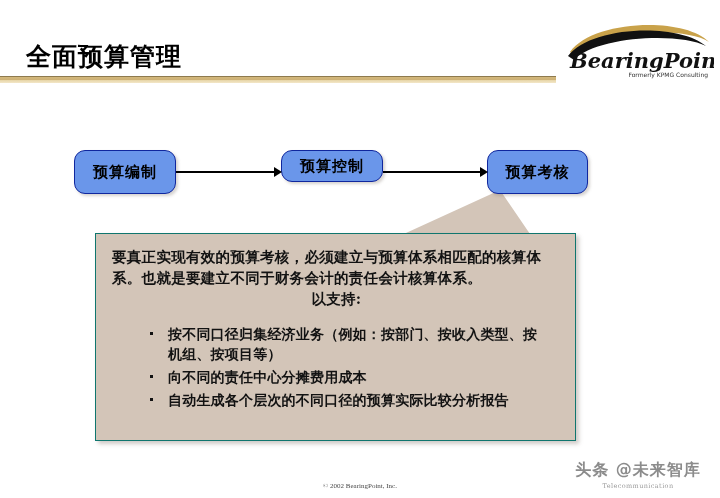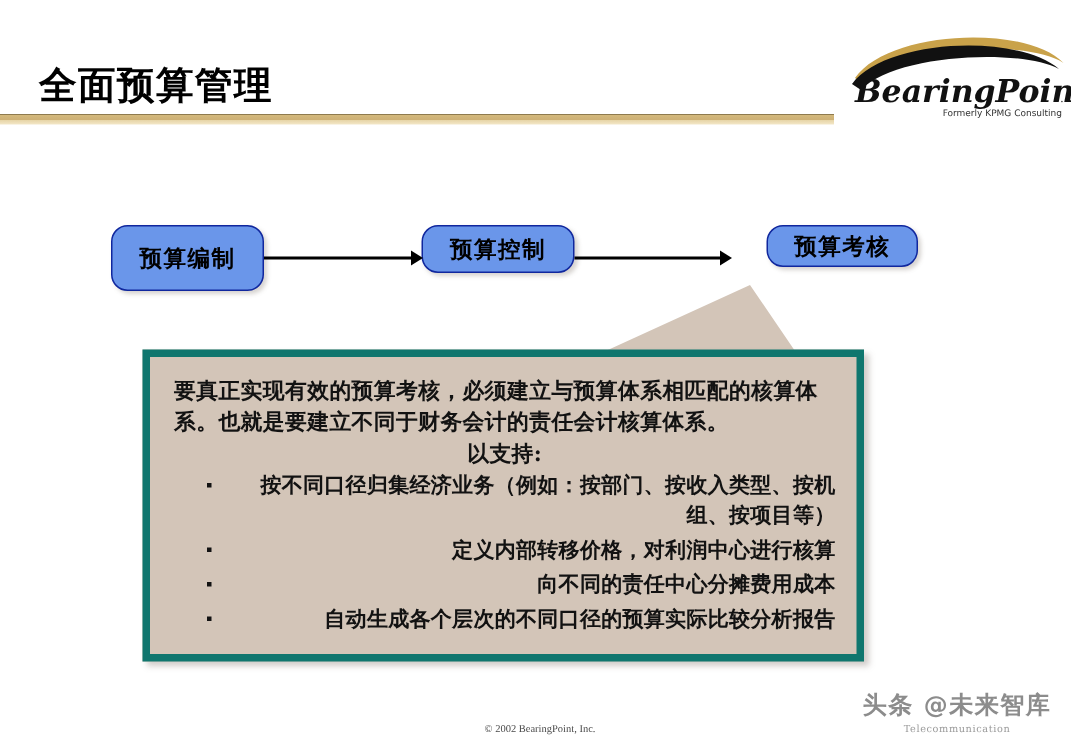--- a/index.html
+++ b/index.html
@@ -70,21 +70,21 @@
     justify-content: center;
     font-family: "DejaVu Serif", "Liberation Serif", serif;
     font-weight: bold;
     font-size: 15px;
     color: #000000;
     letter-spacing: 1px;
     box-shadow: 2px 2px 3px rgba(120,110,100,0.30);
   }
   #box1 { left: 74px;  top: 150px; width: 102px; height: 44px; }
   #box2 { left: 281px; top: 150px; width: 102px; height: 32px; }
-  #box3 { left: 511px; top: 150px; width: 101px; height: 28px; }
+  #box3 { left: 487px; top: 150px; width: 101px; height: 44px; }
 
   
   .arrow {
     position: absolute;
     height: 12px;
   }
   .arrow .shaft {
     position: absolute;
     left: 0;
     top: 5px;
@@ -113,21 +113,21 @@
     height: 60px;
   }
   .callout-box {
     position: absolute;
     left: 95px;
     top: 233px;
     width: 481px;
     height: 208px;
     box-sizing: border-box;
     background: #d3c5b8;
-    border: 5px solid #0f766e;
+    border: 1px solid #0f766e;
     box-shadow: 3px 3px 4px rgba(120,110,100,0.35);
   }
   .callout-inner {
     padding: 12px 14px 10px 16px;
     font-family: "DejaVu Serif", "Liberation Serif", serif;
     color: #121212;
   }
   .callout-para {
     font-size: 14.5px;
     font-weight: bold;
@@ -137,24 +137,23 @@
   }
   .callout-support {
     font-size: 14.5px;
     font-weight: bold;
     line-height: 1.45;
     letter-spacing: 0.3px;
     margin: 0 0 2px 0;
     text-align: center;
   }
   .bullets {
-    margin: 0;
+    margin: 16px;
     padding: 0;
     list-style: none;
-    text-align: right;
   }
   .bullets li {
     position: relative;
     padding-left: 22px;
     margin: 0 0 3px 18px;
     font-size: 14px;
     font-weight: bold;
     line-height: 1.42;
     letter-spacing: 0.2px;
   }
@@ -243,21 +242,20 @@
     <div class="callout-inner">
       <p class="callout-para">要真正实现有效的预算考核，必须建立与预算体系相匹配的核算体系。也就是要建立不同于财务会计的责任会计核算体系。</p>
       <p class="callout-support">以支持:</p>
       <ul class="bullets">
         <li>
           <span class="dot"></span>
           <span>按不同口径归集经济业务（例如：按部门、按收入类型、按机组、按项目等）</span>
         </li>
         <li>
           <span class="dot"></span>
-          <span>定义内部转移价格，对利润中心进行核算</span>
         </li>
         <li>
           <span class="dot"></span>
           <span>向不同的责任中心分摊费用成本</span>
         </li>
         <li>
           <span class="dot"></span>
           <span>自动生成各个层次的不同口径的预算实际比较分析报告</span>
         </li>
       </ul>

